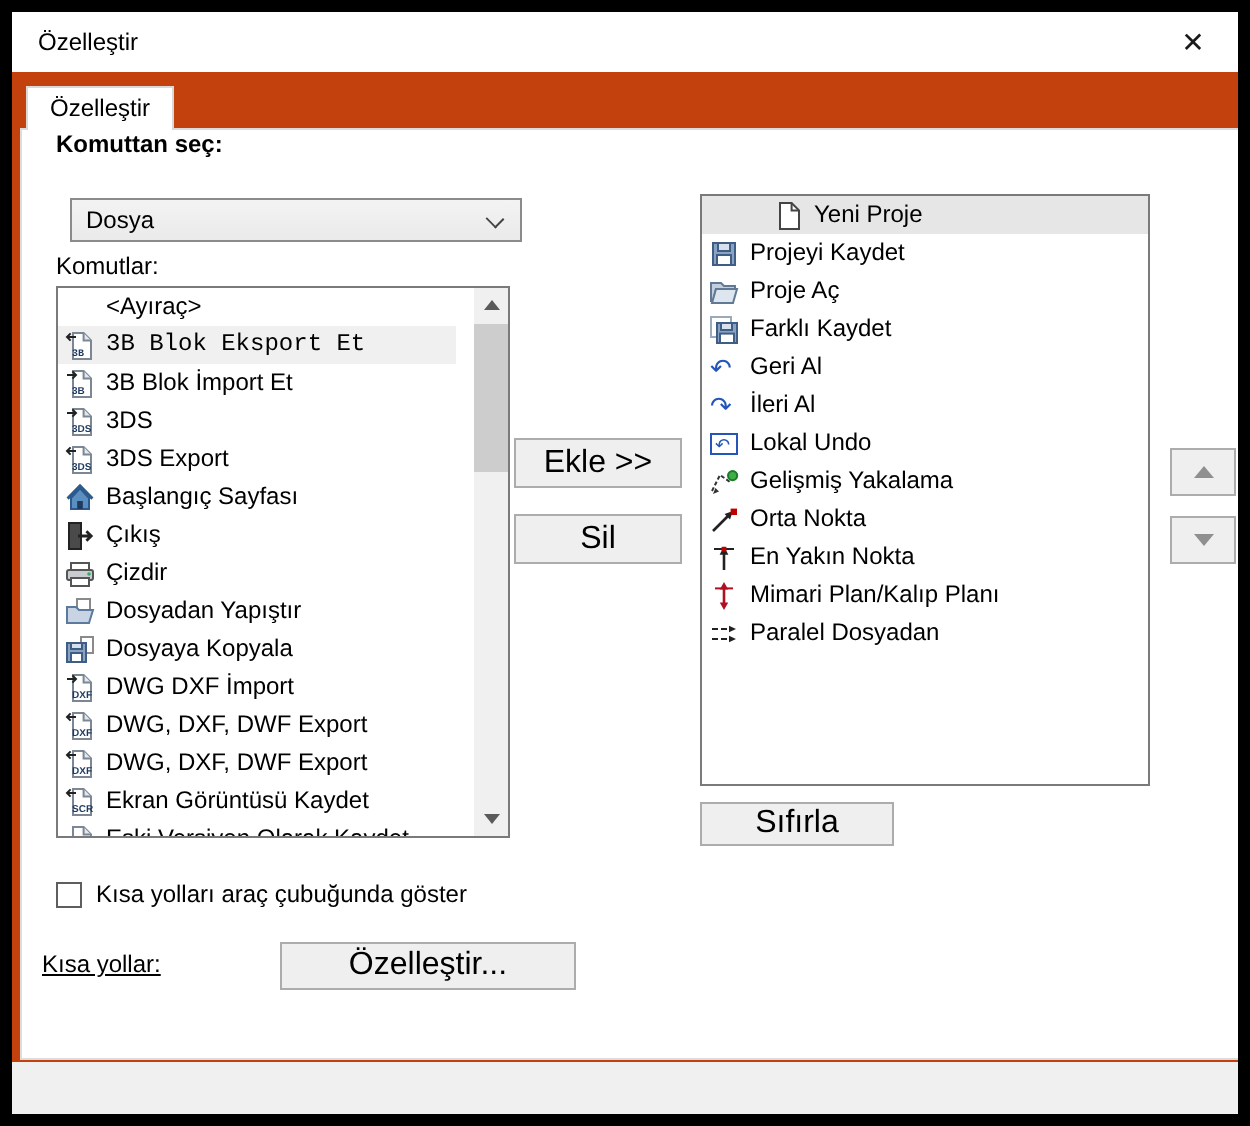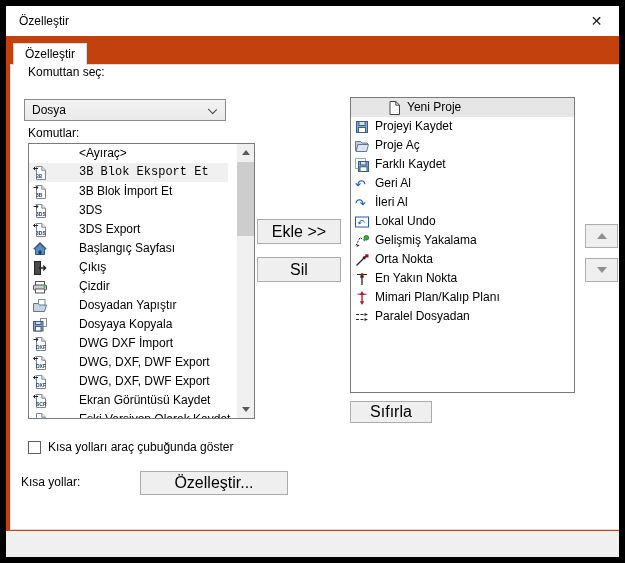--- a/index.html
+++ b/index.html
@@ -16,53 +16,53 @@
     position: absolute; left: 7px; top: 37px; height: 22px; padding: 0 11px;
     background: #fff; border: 1px solid #d9d9d9; border-bottom: none;
     line-height: 21px; z-index: 2;
   }
   .tabpage {
     position: absolute; left: 4px; top: 58px; width: 617px; height: 466px;
     background: #fff; border: 1px solid #dcdcdc;
   }
   .lbl { position: absolute; white-space: nowrap; }
   .combobox {
-    position: absolute; left: 13px; top: 34px; width: 202px; height: 22px;
+    position: absolute; left: 24px; top: 34px; width: 226px; height: 22px;
     background: linear-gradient(#f3f3f3, #eaeaea); border: 1px solid #8b8b8b;
   }
   .combobox .val { position: absolute; left: 7px; top: 0; line-height: 20px; }
   .combobox .chev {
     position: absolute; right: 9px; top: 6px; width: 7px; height: 7px;
     border-right: 1px solid #444; border-bottom: 1px solid #444;
     transform: rotate(45deg) scaleY(0.9);
   }
   .listbox { position: absolute; background: #fff; border: 1px solid #7a7a7a; overflow: hidden; }
   .leftlist  { left: 17px; top: 78px;  width: 227px; height: 276px; }
   .rightlist { left: 339px; top: 32px; width: 225px; height: 296px; }
   .lrow { display: flex; align-items: center; height: 19px; white-space: nowrap; }
-  .leftlist .lrow { margin-right: 26px; gap: 26px; }
+  .leftlist .lrow { margin-right: 26px; }
   .leftlist .lrow.sel  { background: #f0f0f0; font-family: Liberation Mono, monospace; }
   .rightlist .lrow.sel { background: #e6e6e6; padding-left: 32px; }
   .licon { flex: none; width: 16px; height: 16px; margin: 0 5px 0 3px; }
   .licon svg { display: block; }
   .llabel { line-height: 19px; }
   .scrollbar { position: absolute; right: 0; top: 0; width: 17px; height: 274px; background: #f0f0f0; }
   .sb-btn { position: absolute; left: 0; width: 17px; height: 17px; background: #f0f0f0; }
   .sb-up { top: 0; } .sb-down { bottom: 0; }
   .tri-up    { position: absolute; left: 4.5px; top: 6px; width: 0; height: 0; border-left: 4px solid transparent; border-right: 4px solid transparent; border-bottom: 5px solid #5a5a5a; }
   .tri-down  { position: absolute; left: 4.5px; top: 6px; width: 0; height: 0; border-left: 4px solid transparent; border-right: 4px solid transparent; border-top: 5px solid #5a5a5a; }
   .sb-thumb { position: absolute; left: 0; top: 18px; width: 17px; height: 74px; background: #cdcdcd; }
   .btn {
     position: absolute; background: #efefef; border: 1px solid #acacac;
     font-size: 16px; text-align: center; font-family: "Liberation Sans", sans-serif;
     display: flex; align-items: center; justify-content: center; cursor: default;
   }
   .btn-ekle { left: 246px; top: 154px; width: 84px; height: 25px; }
   .btn-sil  { left: 246px; top: 192px; width: 84px; height: 25px; }
-  .btn-sifirla { left: 339px; top: 336px; width: 82px; height: 22px; }
+  .btn-sifirla { left: 339px; top: 336px; width: 97px; height: 22px; }
   .btn-ozellestir { left: 129px; top: 406px; width: 148px; height: 24px; }
   .btn-up   { left: 574px; top: 159px; width: 33px; height: 24px; }
   .btn-down { left: 574px; top: 193px; width: 33px; height: 24px; }
   .arr-up   { width: 0; height: 0; border-left: 5px solid transparent; border-right: 5px solid transparent; border-bottom: 6px solid #8f8f8f; }
   .arr-down { width: 0; height: 0; border-left: 5px solid transparent; border-right: 5px solid transparent; border-top: 6px solid #8f8f8f; }
   .chk-row { position: absolute; left: 17px; top: 375px; display: flex; align-items: center; }
   .chk-box { flex: none; width: 13px; height: 13px; background: #fff; border: 1px solid #5e5e5e; margin-right: 7px; }
   .footer { position: absolute; left: 0; top: 525px; width: 100%; height: 38px; background: #f0f0f0; }
 </style>
 </head>
@@ -70,21 +70,21 @@
 
 <div class="dialog">
   <div class="titlebar">
     <span class="title">Özelleştir</span>
     <span class="close-btn">✕</span>
   </div>
 
   <div class="tab">Özelleştir</div>
 
   <div class="tabpage">
-    <span class="lbl" style="left:17px; top:0;">Komuttan seç:</span>
+    <span class="lbl" style="left:17px; top:0;font-weight:bold;">Komuttan seç:</span>
 
     <div class="combobox">
       <span class="val">Dosya</span>
       <span class="chev"></span>
     </div>
 
     <span class="lbl" style="left:17px; top:61px;">Komutlar:</span>
 
     <div class="listbox leftlist" id="leftlist">
       <div class="lrow">
@@ -379,21 +379,21 @@
       </div>
     <div class="btn btn-down">
         <span class="arr-down"></span>
       </div>
 
     <div class="chk-row">
       <span class="chk-box"></span>
       <span>Kısa yolları araç çubuğunda göster</span>
     </div>
 
-    <span class="lbl" style="left:10px; top:410px;">Kısa yollar:</span>
+    <span class="lbl" style="left:10px; top:410px;text-decoration:underline;">Kısa yollar:</span>
     <div class="btn btn-ozellestir">Özelleştir...</div>
   </div>
 
   <div class="footer">
     
     
   </div>
 </div>
 
 </body></html>

